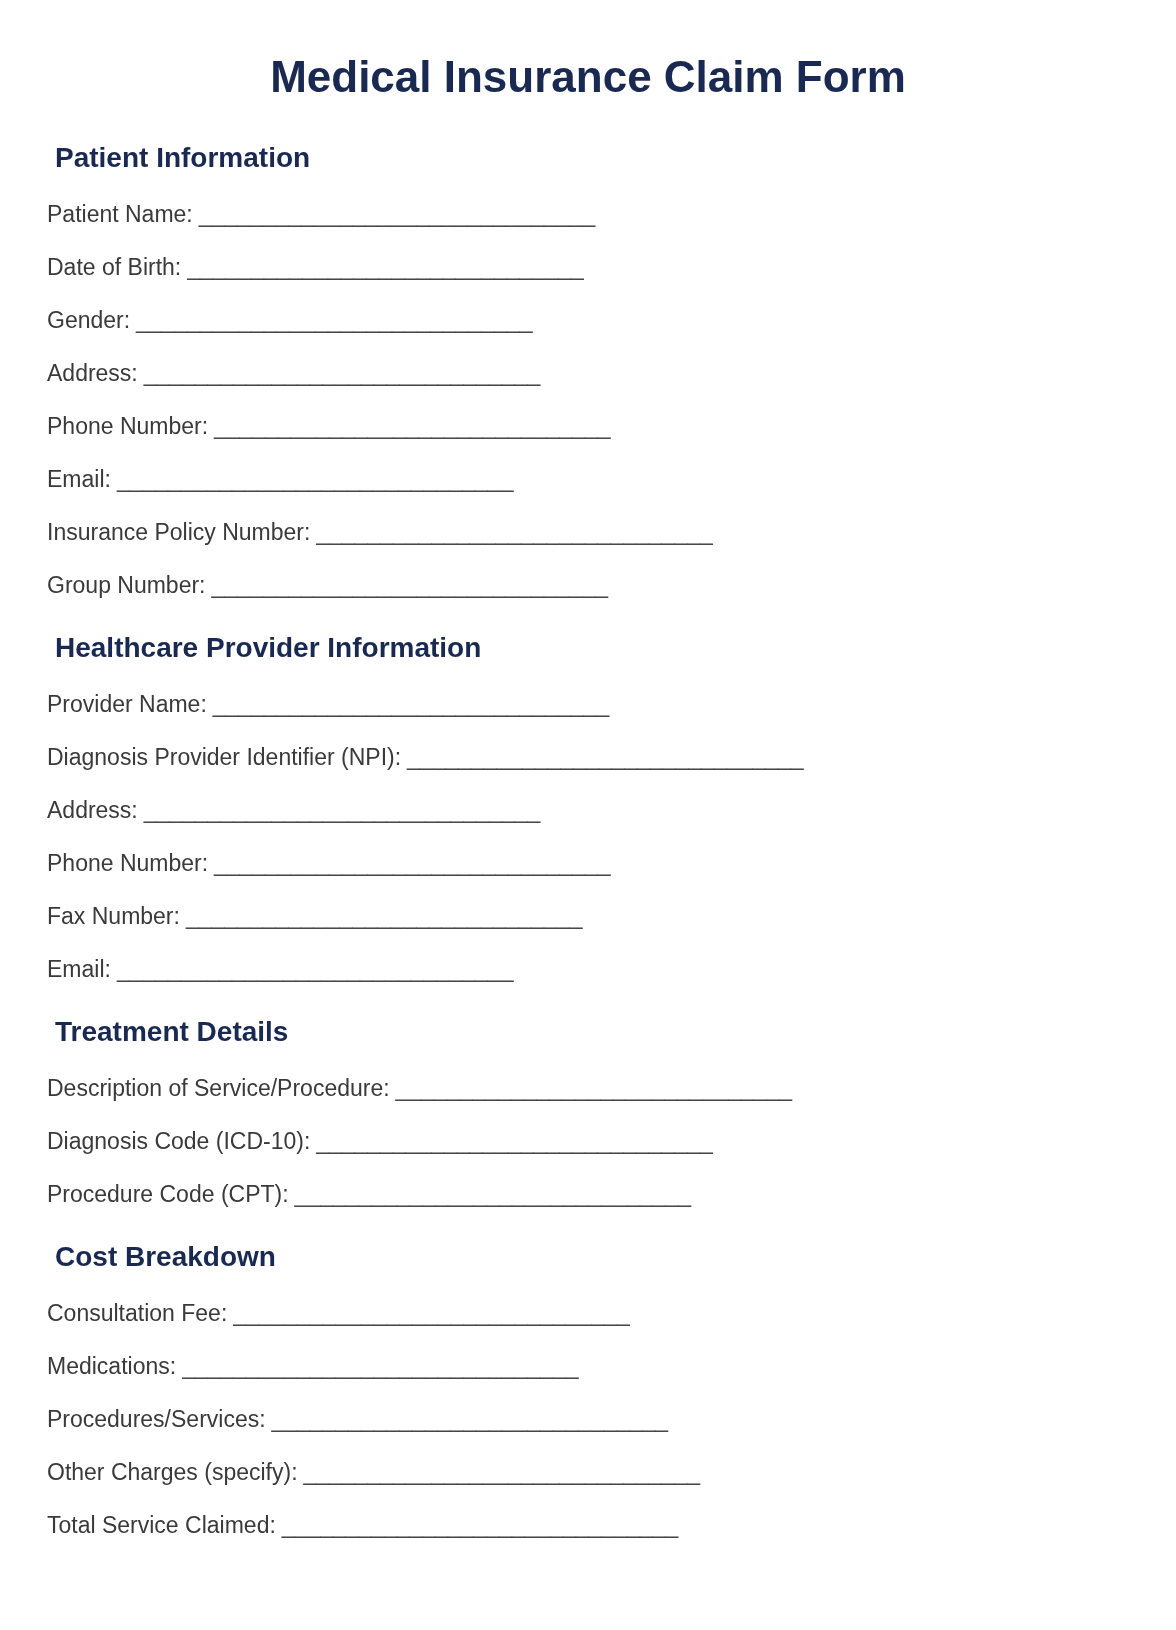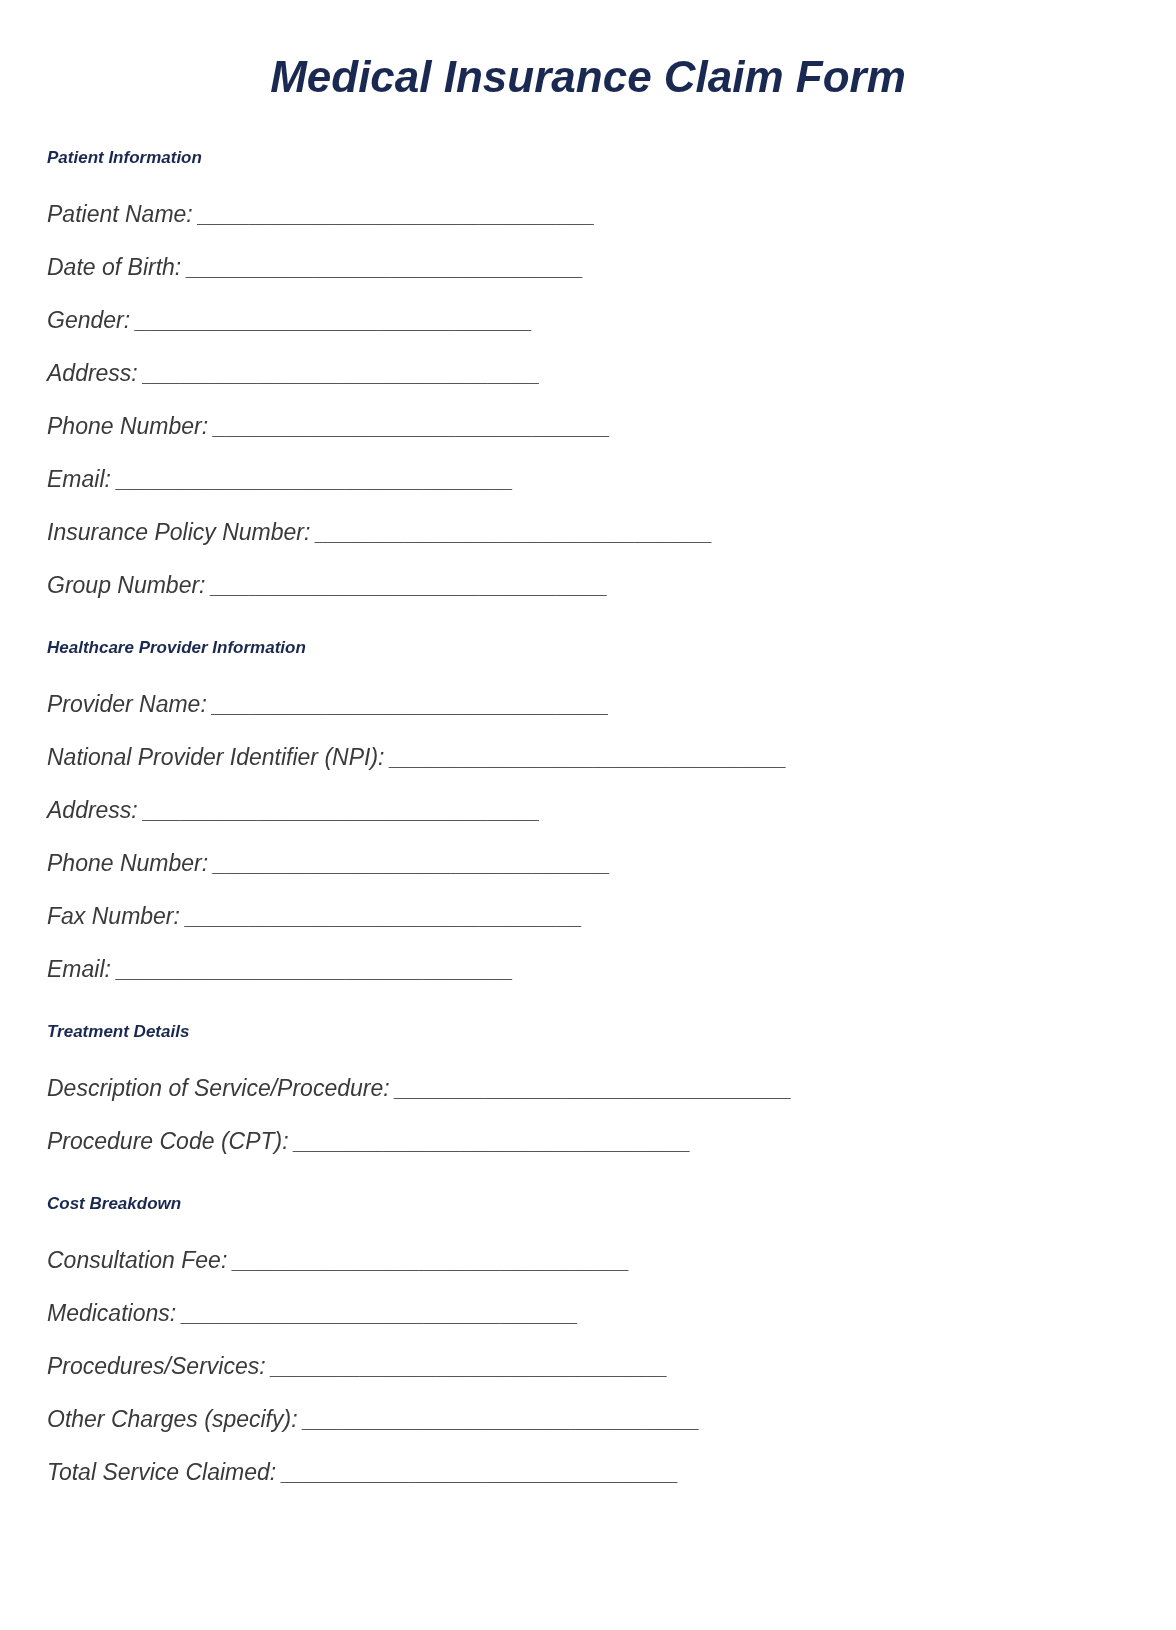--- a/index.html
+++ b/index.html
@@ -14,34 +14,33 @@
     font-family: "Liberation Sans", sans-serif;
     color: #3a3a3a;
     box-sizing: border-box;
   }
   .page {
     box-sizing: border-box;
     width: 1176px;
     height: 1630px;
     padding: 52px 47px 0 47px;
     background: #ffffff;
-    font-style: italic;
   }
   h1.page-title {
     margin: 0 0 40px 0;
     text-align: center;
     font-size: 44px;
     line-height: 50px;
     font-weight: 700;
     color: #1a2951;
   }
   section.form-section { margin: 0; }
   h2.section-heading {
-    margin: 34px 0 22px 0;
-    font-size: 17px;
+    margin: 34px 0 22px 8px;
+    font-size: 28px;
     line-height: 32px;
     font-weight: 700;
     color: #1a2951;
   }
   section.form-section:first-of-type h2.section-heading {
     margin-top: 0;
   }
   .field-row {
     font-size: 23px;
     line-height: 26px;
@@ -106,21 +105,21 @@
   </section>
 
   <section class="form-section">
     <h2 class="section-heading">Healthcare Provider Information</h2>
     <div class="fields">
   <div class="field-row">
     <span class="field-label">Provider Name:</span><span class="field-value"></span><span class="field-blank">_______________________________</span>
   </div>
 
   <div class="field-row">
-    <span class="field-label">National Provider Identifier (NPI):</span><span class="field-value"></span><span class="field-blank">_______________________________</span>
+    <span class="field-label">Diagnosis Provider Identifier (NPI):</span><span class="field-value"></span><span class="field-blank">_______________________________</span>
   </div>
 
   <div class="field-row">
     <span class="field-label">Address:</span><span class="field-value"></span><span class="field-blank">_______________________________</span>
   </div>
 
   <div class="field-row">
     <span class="field-label">Phone Number:</span><span class="field-value"></span><span class="field-blank">_______________________________</span>
   </div>
 
@@ -135,20 +134,23 @@
   </section>
 
   <section class="form-section">
     <h2 class="section-heading">Treatment Details</h2>
     <div class="fields">
 
   <div class="field-row">
     <span class="field-label">Description of Service/Procedure:</span><span class="field-value"></span><span class="field-blank">_______________________________</span>
   </div>
 
+  <div class="field-row">
+    <span class="field-label">Diagnosis Code (ICD-10):</span><span class="field-value"></span><span class="field-blank">_______________________________</span>
+  </div>
 
   <div class="field-row">
     <span class="field-label">Procedure Code (CPT):</span><span class="field-value"></span><span class="field-blank">_______________________________</span>
   </div>
 </div>
   </section>
 
   <section class="form-section">
     <h2 class="section-heading">Cost Breakdown</h2>
     <div class="fields">

